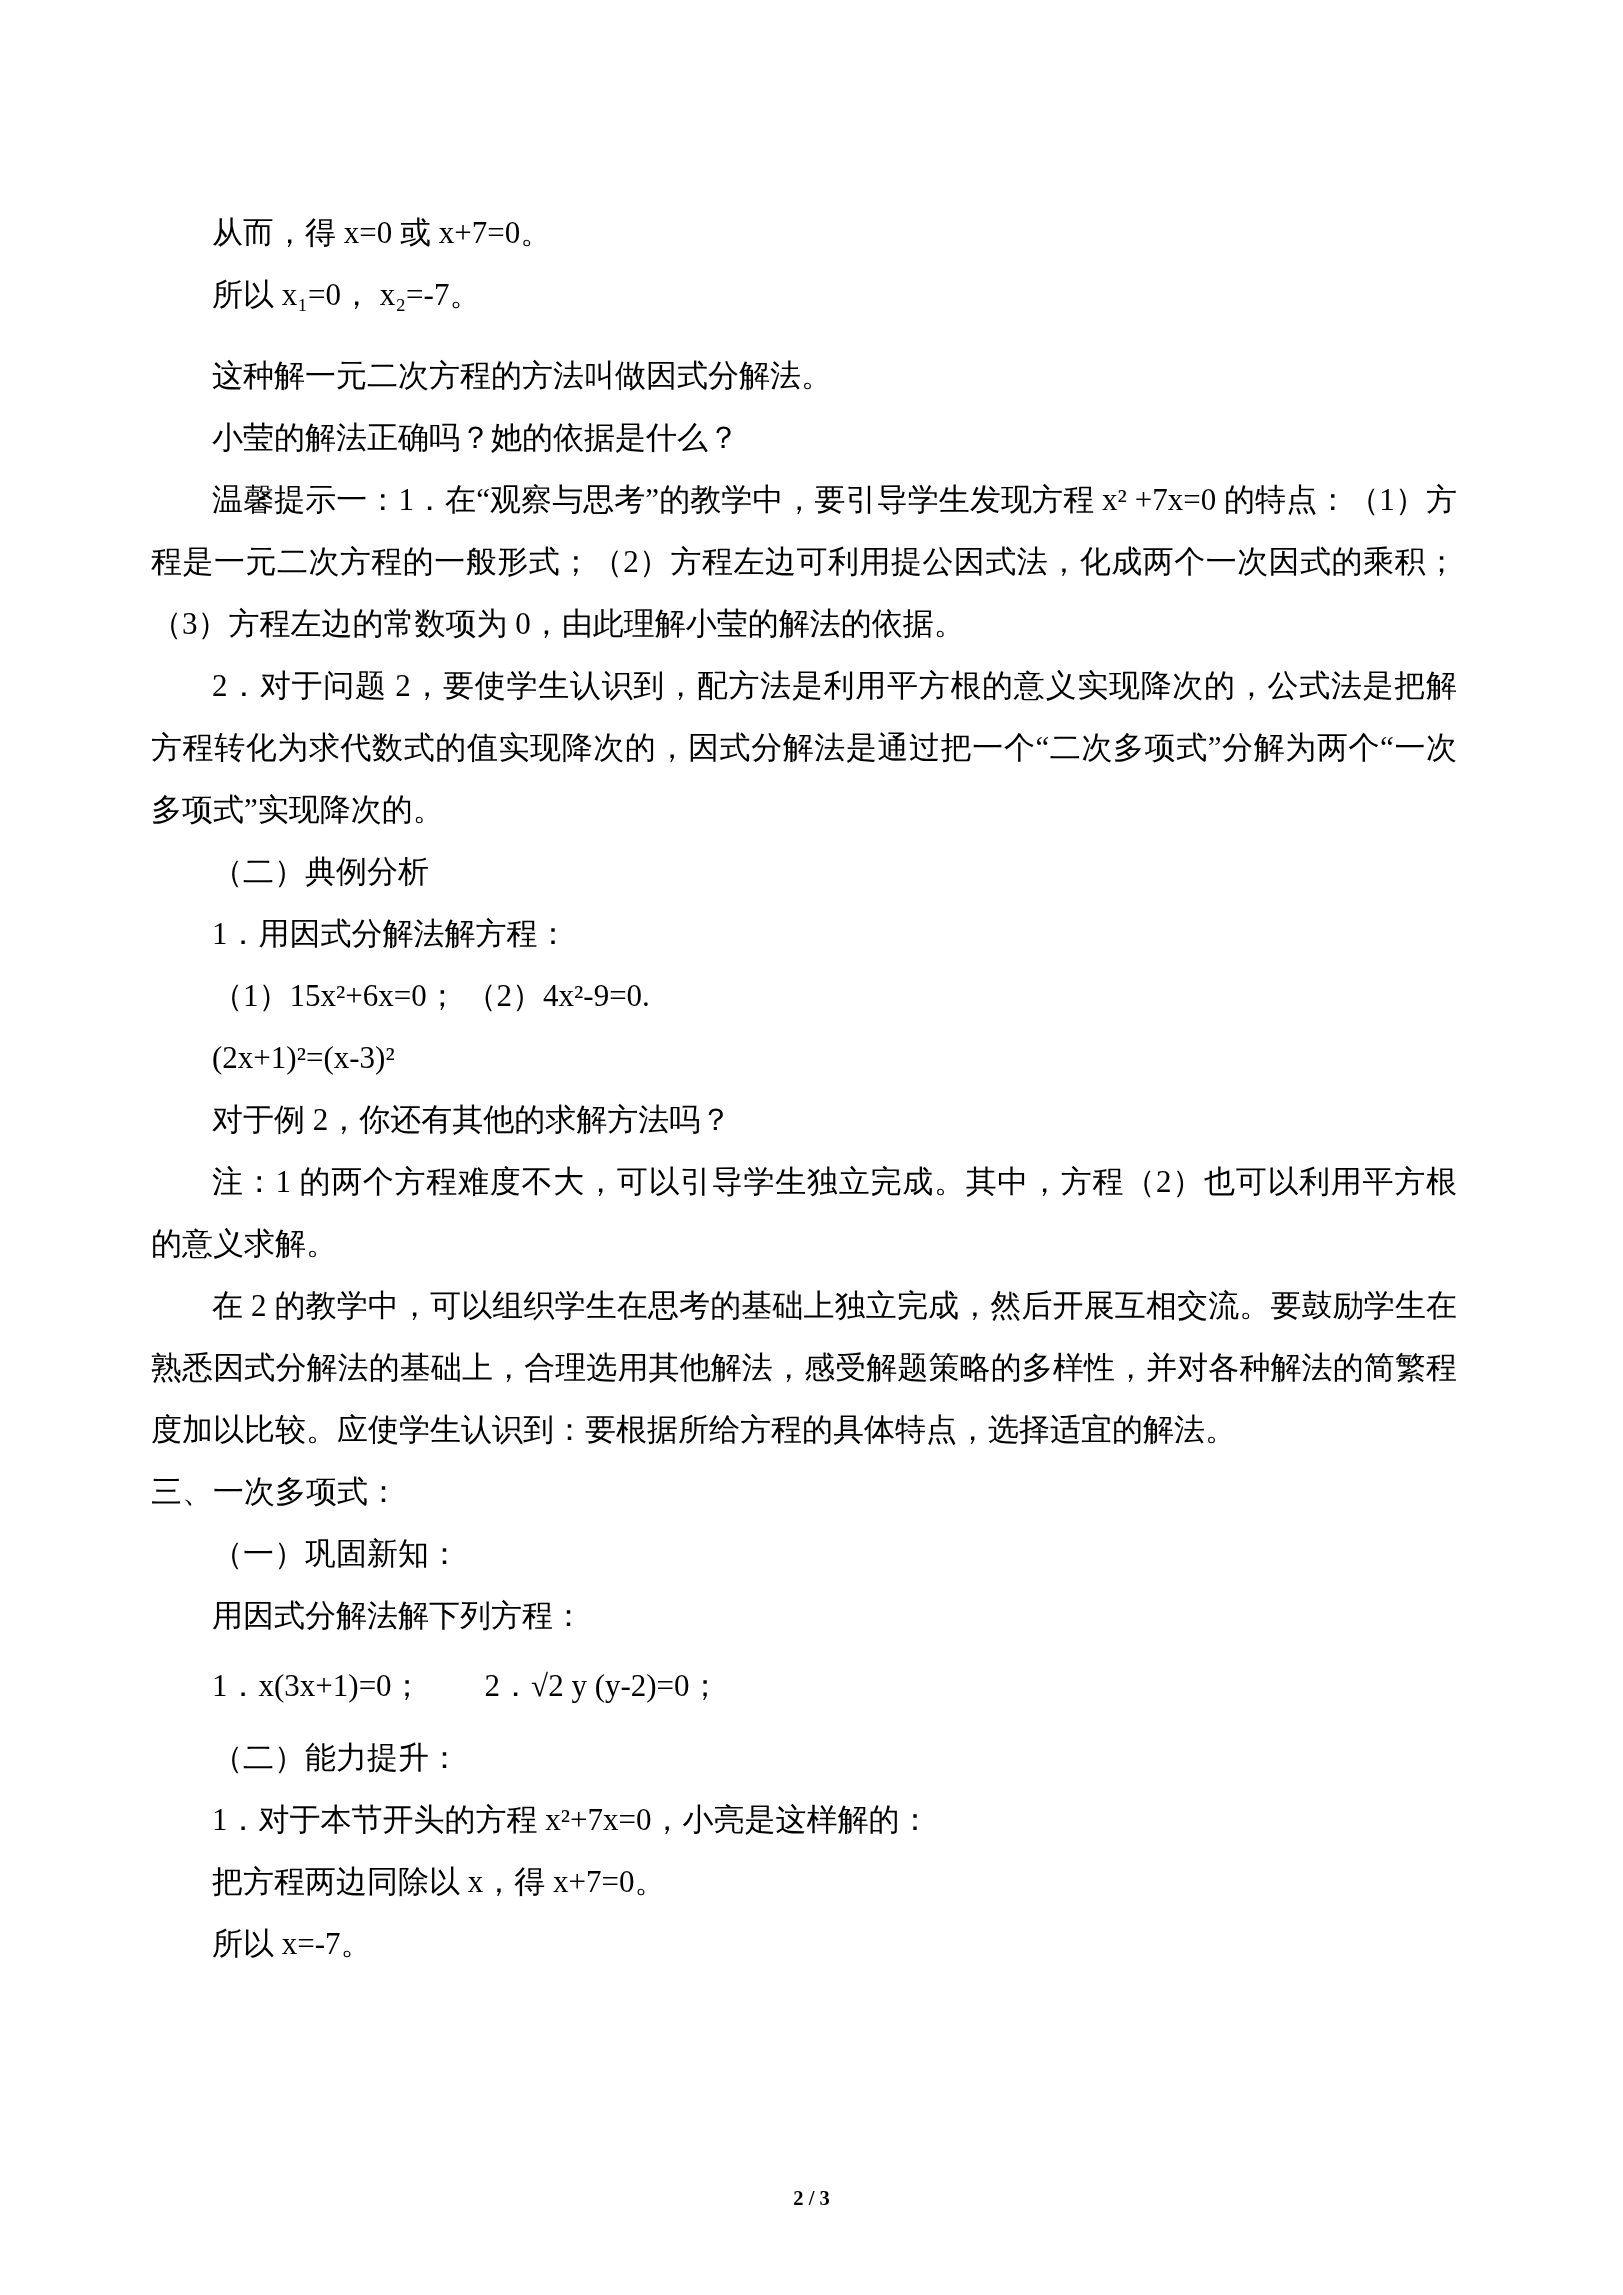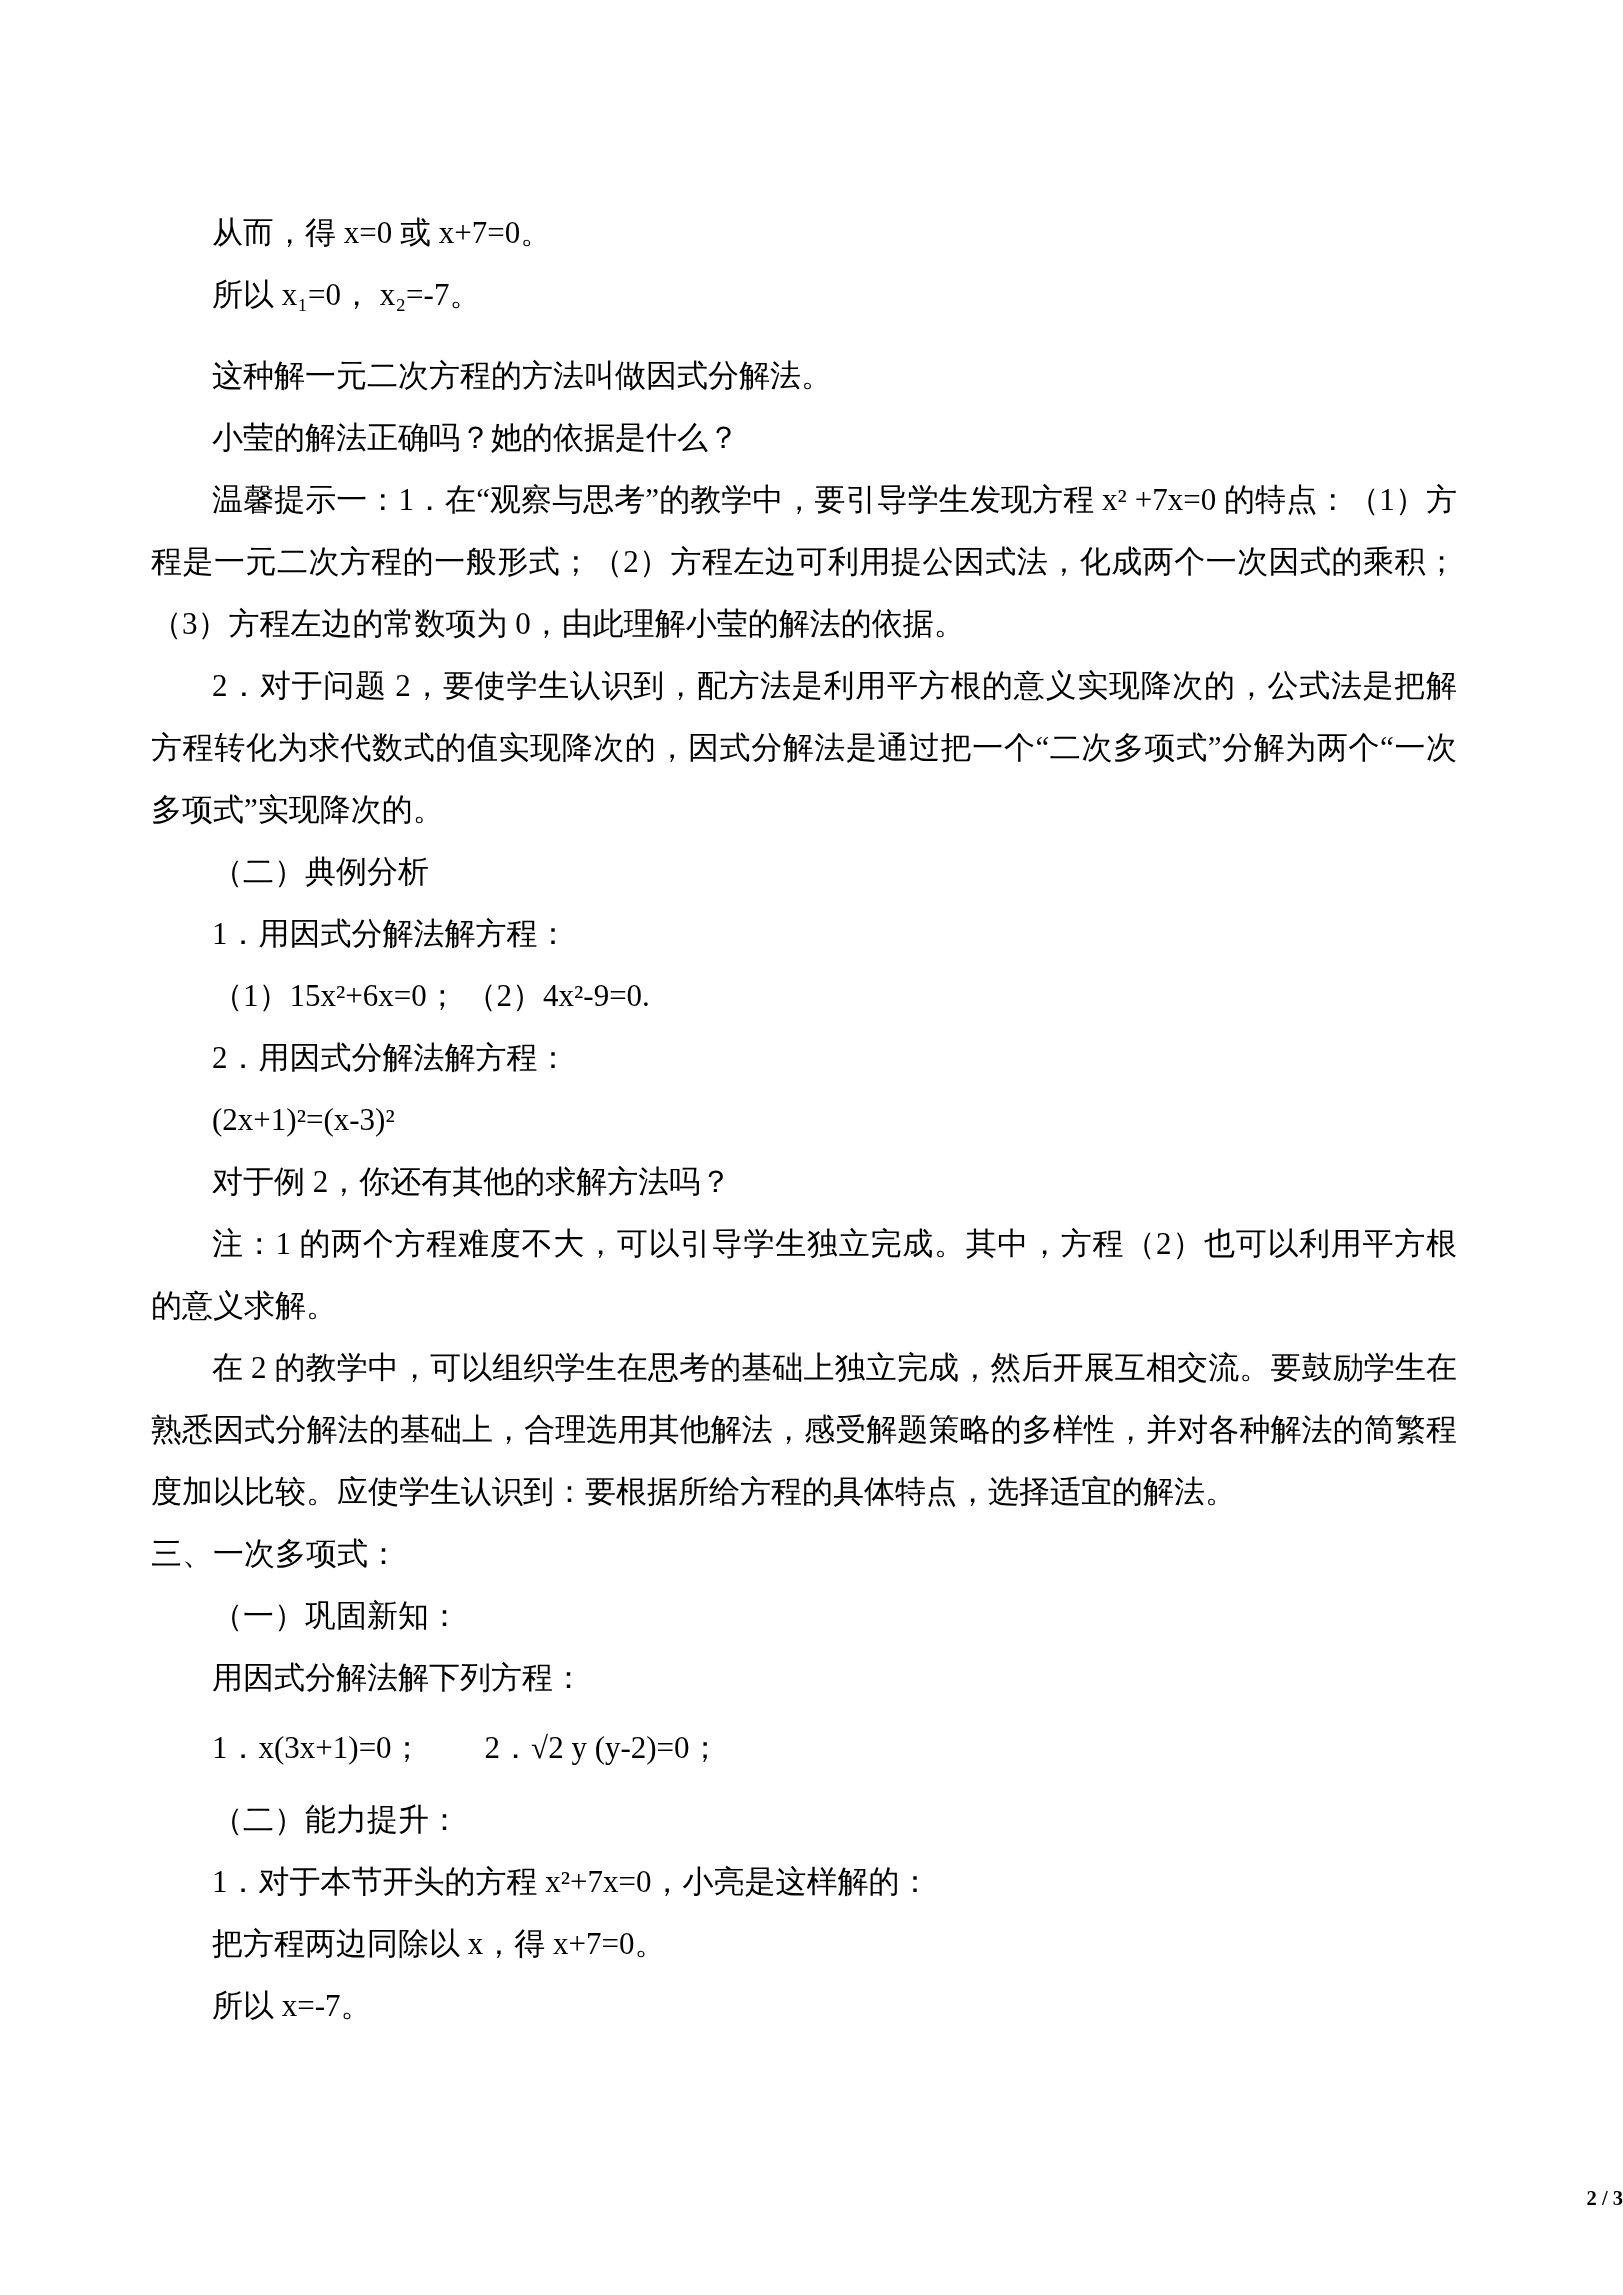--- a/index.html
+++ b/index.html
@@ -45,41 +45,40 @@
   }
   .eq-row {
     margin-top: 8.2px;
     margin-bottom: 9.5px;
   }
   .footer {
     position: absolute;
     left: 0;
     right: 0;
     top: 2185px;
-    text-align: right;
+    text-align: center;
     font-size: 20.5px;
     font-weight: bold;
     line-height: 27px;
   }
 </style>
 </head>
 <body>
 
 <div class="page">
   <div class="content">
     <p class="para indent">从而，得 x=0 或 x+7=0。</p>
     <p class="para indent space-after">所以 x₁=0， x₂=-7。</p>
     <p class="para indent">这种解一元二次方程的方法叫做因式分解法。</p>
     <p class="para indent">小莹的解法正确吗？她的依据是什么？</p>
     <p class="para indent">温馨提示一：1．在“观察与思考”的教学中，要引导学生发现方程 x² +7x=0 的特点：（1）方程是一元二次方程的一般形式；（2）方程左边可利用提公因式法，化成两个一次因式的乘积；（3）方程左边的常数项为 0，由此理解小莹的解法的依据。</p>
     <p class="para indent">2．对于问题 2，要使学生认识到，配方法是利用平方根的意义实现降次的，公式法是把解方程转化为求代数式的值实现降次的，因式分解法是通过把一个“二次多项式”分解为两个“一次多项式”实现降次的。</p>
     <p class="para indent">（二）典例分析</p>
     <p class="para indent">1．用因式分解法解方程：</p>
     <p class="para indent">（1）15x²+6x=0； （2）4x²-9=0.</p>
-    <p class="para indent">2．用因式分解法解方程：</p>
     <p class="para indent">(2x+1)²=(x-3)²</p>
     <p class="para indent">对于例 2，你还有其他的求解方法吗？</p>
     <p class="para indent">注：1 的两个方程难度不大，可以引导学生独立完成。其中，方程（2）也可以利用平方根的意义求解。</p>
     <p class="para indent">在 2 的教学中，可以组织学生在思考的基础上独立完成，然后开展互相交流。要鼓励学生在熟悉因式分解法的基础上，合理选用其他解法，感受解题策略的多样性，并对各种解法的简繁程度加以比较。应使学生认识到：要根据所给方程的具体特点，选择适宜的解法。</p>
     <p class="para">三、一次多项式：</p>
     <p class="para indent">（一）巩固新知：</p>
     <p class="para indent">用因式分解法解下列方程：</p>
     <p class="para indent eq-row">1．x(3x+1)=0；        2．√2 y (y-2)=0；</p>
     <p class="para indent">（二）能力提升：</p>
     <p class="para indent">1．对于本节开头的方程 x²+7x=0，小亮是这样解的：</p>

